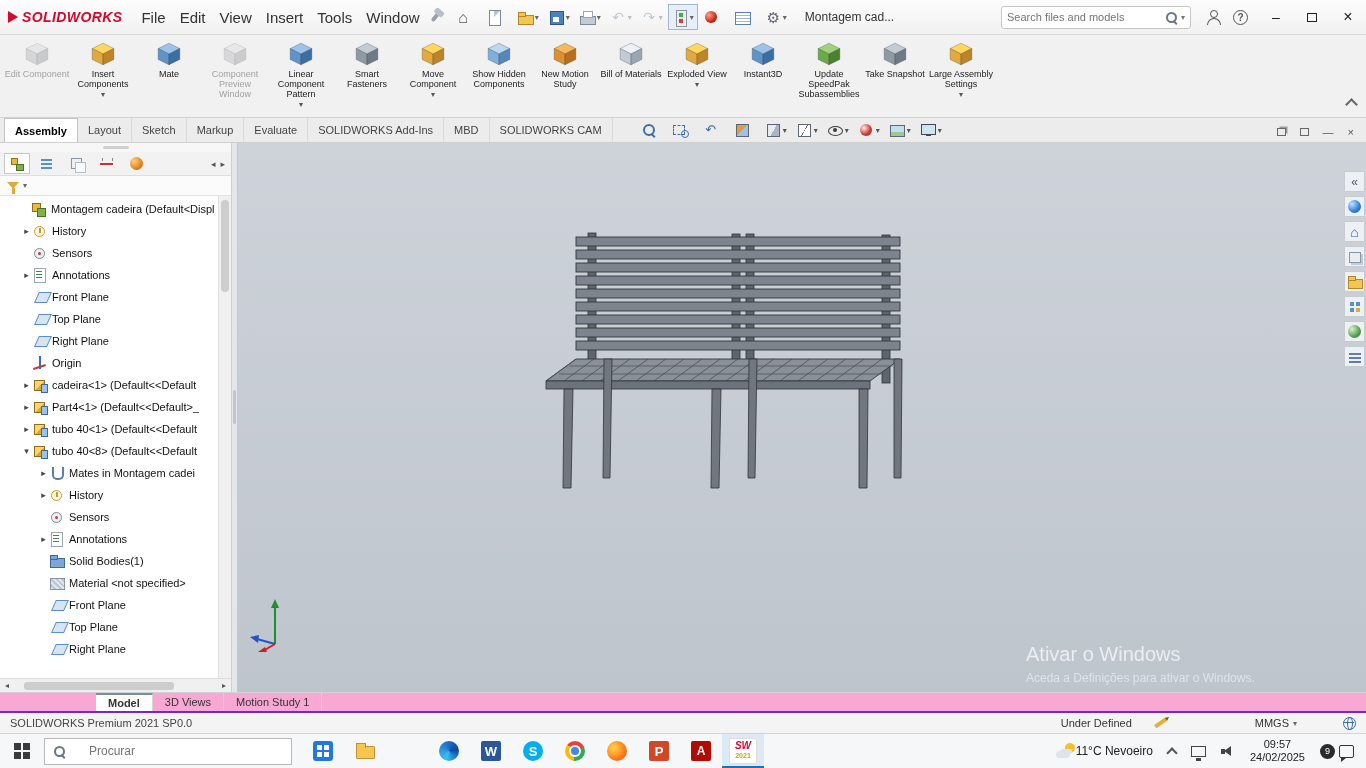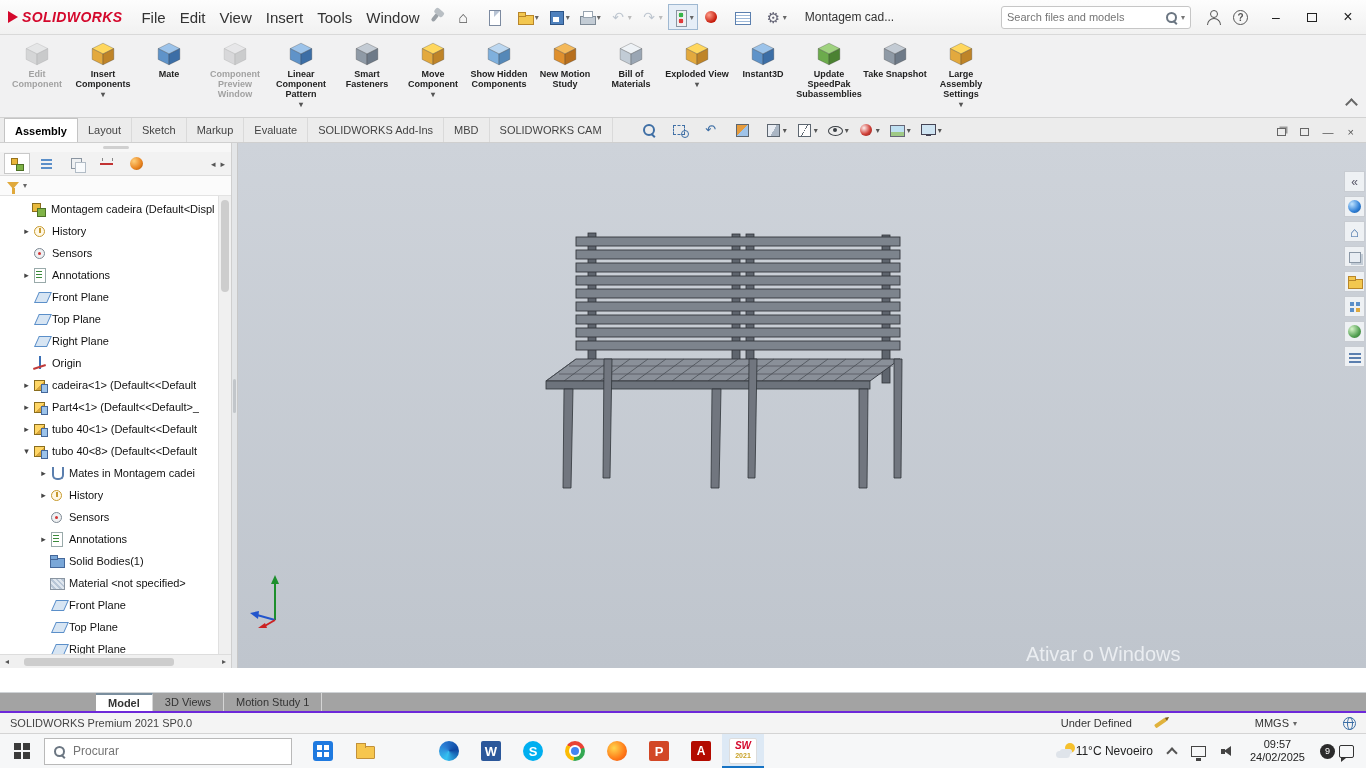--- a/index.html
+++ b/index.html
@@ -50,21 +50,21 @@
   .person::after{content:"";position:absolute;left:2px;top:9px;width:12px;height:6px;border:1.5px solid #555;border-bottom:none;border-radius:7px 7px 0 0;}
   .help{width:15px;height:15px;border:1.5px solid #555;border-radius:50%;display:flex;align-items:center;justify-content:center;font-size:10px;color:#555;font-weight:bold;margin-left:12px;}
   .winctl{display:flex;height:100%;margin-left:10px;}
   .wc{width:36px;display:flex;align-items:center;justify-content:center;font-size:14px;color:#222;}
   .wc-restore span{width:10px;height:9px;border:1.5px solid #222;display:block;}
   .wc-close{font-size:16px;}
 
   
   .ribbon{height:83px;background:#f1f1f2;border-bottom:1px solid #d2d2d2;display:flex;position:relative;flex:none;padding:3px 4px 0;}
   .ribbon-buttons{display:flex;}
-  .rbtn{width:66px;display:flex;flex-direction:column;align-items:center;padding-top:3px;font-weight:bold;}
+  .rbtn{width:66px;display:flex;flex-direction:column;align-items:center;padding-top:3px;}
   .ricon svg{width:26px;height:26px;display:block;}
   .ricon polygon{stroke:rgba(60,60,60,.45);stroke-width:.6;}
   .f1{fill:var(--t1,#ffd75e);} .f2{fill:var(--t2,#e3a93e);} .f3{fill:var(--t3,#bf8428);}
   .rlabel{font-size:9px;line-height:10px;text-align:center;color:#222;margin-top:2px;max-width:66px;}
   .rdd{visibility:hidden;font-size:8px;color:#555;margin-top:1px;}
   .rbtn.disabled .rlabel{color:#a2a2a2;}
   .rbtn.disabled .ricon{opacity:.45;filter:grayscale(.8);}
   .ribbon-collapse{position:absolute;right:10px;bottom:8px;width:9px;height:9px;border-left:2px solid #666;border-top:2px solid #666;transform:rotate(45deg);}
 
   
@@ -164,41 +164,41 @@
   .tp-sphere::before{content:"";width:13px;height:13px;border-radius:50%;background:radial-gradient(circle at 4px 4px,#bfe3ff,#2f7fd6 60%,#134c8c);}
   .tp-home::before{content:"⌂";font-size:14px;color:#2c5f9e;}
   .tp-book::before{content:"";position:absolute;left:2px;top:3px;width:10px;height:9px;background:#e8edf3;border:1px solid #8a97a6;box-shadow:2px 2px 0 #c3ccd6;}
   .tp-folder::before{content:"";position:absolute;left:1px;top:5px;width:13px;height:8px;background:#f3c74f;border:1px solid #b8862a;}
   .tp-folder::after{content:"";position:absolute;left:1px;top:2px;width:6px;height:3px;background:#f3c74f;border:1px solid #b8862a;}
   .tp-grid::before{content:"";position:absolute;left:3px;top:3px;width:4px;height:4px;background:#5b8fc9;box-shadow:6px 0 #5b8fc9,0 6px #5b8fc9,6px 6px #e0a93c;}
   .tp-ball2::before{content:"";width:13px;height:13px;border-radius:50%;background:radial-gradient(circle at 4px 4px,#d6f5c9,#53a053 60%,#2c6e2c);}
   .tp-list::before{content:"";position:absolute;left:2px;top:4px;width:12px;height:2px;background:#5b7fae;box-shadow:0 4px 0 #5b7fae,0 8px 0 #5b7fae;}
 
   
-  .doctabs{height:19px;background:#a3a3a3;border-top:1px solid #cfd3d6;display:flex;align-items:stretch;flex:none;padding-left:96px;font-size:11px;margin-top:24px;}
+  .doctabs{height:19px;background:#f9a8d4;border-top:1px solid #cfd3d6;display:flex;align-items:stretch;flex:none;padding-left:96px;font-size:11px;}
   .dtab{padding:0 12px;color:#333;border-right:1px solid #d5d5d5;display:flex;align-items:center;white-space:nowrap;}
   .dtab.active{background:#fff;font-weight:bold;border-top:2px solid #7a8e9e;}
 
   
   .statusbar{height:22px;background:#f4f4f4;border-top:2px solid #6d28d9;display:flex;align-items:center;font-size:11px;color:#444;padding:0 10px;flex:none;}
   .sb-state{color:#333;}
   .pencil{width:13px;height:4px;background:#e0b23c;border-radius:1px;transform:rotate(-35deg);position:relative;margin:0 0 0 22px;}
   .pencil::after{content:"";position:absolute;right:-4px;top:0;border-top:2px solid transparent;border-bottom:2px solid transparent;border-left:4px solid #7c5a12;}
   .sb-units{display:flex;align-items:center;gap:4px;margin-left:88px;color:#333;}
   .udd{font-size:8px;color:#666;}
   .globe{width:13px;height:13px;border:1.5px solid #3b6ea5;border-radius:50%;position:relative;margin-left:46px;}
   .globe::before{content:"";position:absolute;left:3px;top:-1px;width:4px;height:11px;border:1px solid #3b6ea5;border-radius:50%;}
   .globe::after{content:"";position:absolute;left:-1px;top:4px;width:11px;height:1.5px;background:#3b6ea5;}
 
   
   .taskbar{height:35px;background:#f6f7f8;border-top:1px solid #d4d4d4;display:flex;align-items:center;flex:none;}
   .tb-start{width:44px;height:100%;display:flex;align-items:center;justify-content:center;}
   .winlogo{display:grid;grid-template-columns:7px 7px;grid-template-rows:7px 7px;gap:1.5px;}
   .winlogo span{background:#3b3b3b;}
-  .tb-search{width:248px;height:27px;background:#fff;border:1px solid #b9b9b9;display:flex;align-items:center;padding:0 8px;gap:7px;margin-right:10px;}
+  .tb-search{width:248px;height:27px;background:#fff;border:1px solid #b9b9b9;display:flex;align-items:center;padding:0 8px;gap:23px;margin-right:10px;}
   .tb-search input{border:none;outline:none;flex:1;font-size:12px;color:#333;background:transparent;min-width:0;font-family:"Liberation Sans",sans-serif;}
   .tb-icons{display:flex;height:100%;}
   .tico{width:42px;height:100%;display:flex;align-items:center;justify-content:center;}
   .tico.active{background:#dde9f5;box-shadow:inset 0 -2px 0 #1673c4;}
   .a-store{width:20px;height:20px;background:#1f7ae0;border-radius:3px;position:relative;}
   .a-store::after{content:"";position:absolute;left:4px;top:4px;width:5px;height:5px;background:#fff;box-shadow:7px 0 #fff,0 7px #fff,7px 7px #fff;}
   .a-folder{width:19px;height:13px;background:#f6c64e;border:1px solid #c2913a;position:relative;border-radius:1px;margin-top:3px;}
   .a-folder::before{content:"";position:absolute;left:-1px;top:-4px;width:8px;height:4px;background:#f6c64e;border:1px solid #c2913a;border-bottom:none;}
   .a-e{font-size:22px;font-weight:bold;color:#1464a5;line-height:22px;}
   .a-edge{width:20px;height:20px;border-radius:50%;background:conic-gradient(from 200deg,#35c1f1,#2b7cd3,#0d47a1,#35c1f1);}

